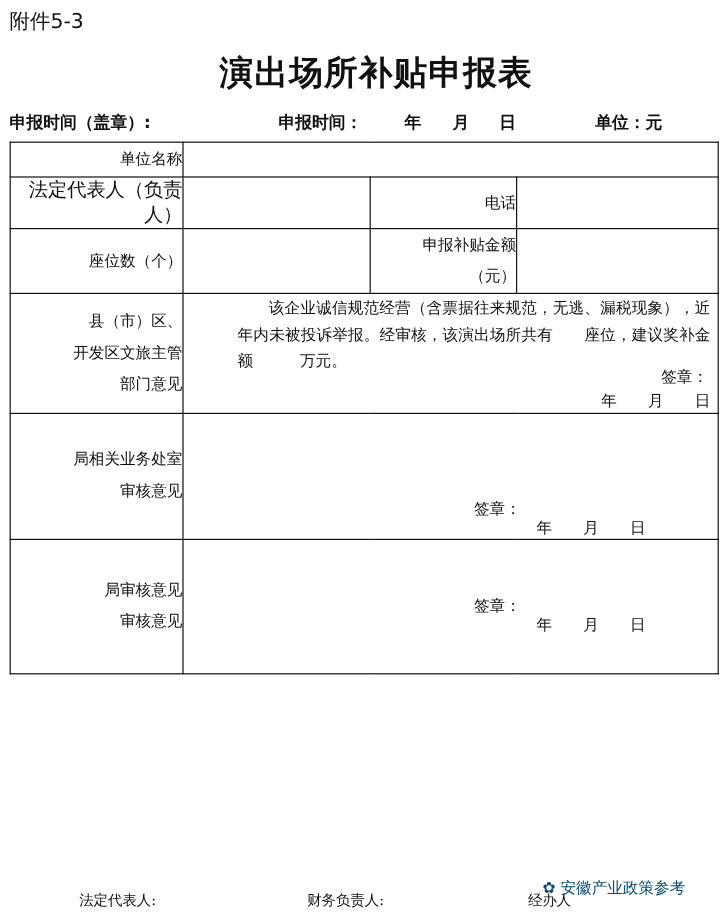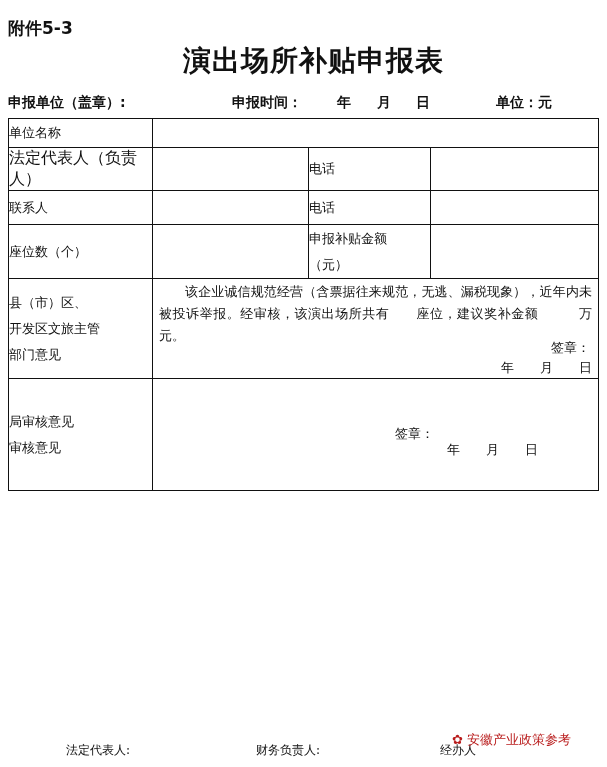--- a/index.html
+++ b/index.html
@@ -1,63 +1,57 @@
 <!DOCTYPE html>
 <html><head>
 <meta charset="utf-8">
 <style>
   html, body { margin:0; padding:0; background:#fff; }
   body { width:607px; height:767px; position:relative; overflow:hidden; color:#111;
          font-family:"DejaVu Serif", serif; }
   .abs { position:absolute; }
-  .attach { left:8px; top:17px; font-family:"DejaVu Sans", sans-serif; font-size:17px;font-weight:bold; }
+  .attach { left:8px; top:6px; font-family:"DejaVu Sans", sans-serif; font-size:17px; }
   .title { left:0; width:607px; top:42px; text-align:center; font-size:28px; font-weight:bold; letter-spacing:1px;margin-left:10px; }
   .hdr { top:94px; font-family:"DejaVu Sans", sans-serif; font-size:14px; font-weight:bold; }
   table { position:absolute; left:8px; top:118px; width:590px; border-collapse:collapse; table-layout:fixed; }
-  td { border:1.5px solid #111; font-size:13px; text-align:left; vertical-align:middle; padding:0; }
+  td { border:1.5px solid #111; font-size:13px; text-align:right; vertical-align:middle; padding:0; }
   .lbl { line-height:26px; }
-  .opinion { position:relative; text-align:left; vertical-align:top; }
+  .opinion { position:relative; text-align:left; vertical-align:top;padding-left:39px; }
   .para { padding:2px 6px 0 6px; line-height:22px; font-size:13px; text-indent:2em; text-align:justify; }
   .sig { position:absolute; font-size:13px; }
   .footer { top:742px; font-size:12px; }
-  .wm { left:452px; top:731px; font-size:13px; color:#b91c1c; font-family:"DejaVu Sans", sans-serif; }
+  .wm { left:452px; top:731px; font-size:13px; color:#0c4a6e; font-family:"DejaVu Sans", sans-serif; }
 </style>
 </head>
 <body>
 
 <div class="abs attach">附件5-3</div>
 <div class="abs title">演出场所补贴申报表</div>
 
-<div class="abs hdr" style="left:8px">申报单位（盖章）:</div>
+<div class="abs hdr" style="left:8px">申报时间（盖章）:</div>
 <div class="abs hdr" style="left:232px">申报时间：</div>
 <div class="abs hdr" style="left:337px">年</div>
 <div class="abs hdr" style="left:377px">月</div>
 <div class="abs hdr" style="left:416px">日</div>
 <div class="abs hdr" style="left:496px">单位：元</div>
 
 <table>
   <colgroup>
       <col style="width:144px">
       <col style="width:156px">
       <col style="width:122px">
       <col style="width:168px">
     </colgroup>
   <tbody>
       <tr style="height:29px">
     <td>单位名称</td>
     <td colspan="3"></td>
   </tr>
   <tr style="height:35px">
     <td style="font-size:16px">法定代表人（负责人）</td>
-    <td></td>
-    <td>电话</td>
-    <td></td>
-  </tr>
-  <tr style="height:34px">
-    <td>联系人</td>
     <td></td>
     <td>电话</td>
     <td></td>
   </tr>
   <tr style="height:54px">
     <td>座位数（个）</td>
     <td></td>
     <td class="lbl">
       <div>申报补贴金额</div>
       <div>（元）</div>
@@ -69,20 +63,30 @@
       <div>县（市）区、</div>
       <div>开发区文旅主管</div>
       <div>部门意见</div>
     </td>
     <td colspan="3" class="opinion">
       <div class="para">该企业诚信规范经营（含票据往来规范，无逃、漏税现象），近年内未被投诉举报。经审核，该演出场所共有　　座位，建议奖补金额　　　万元。</div>
       <div class="sig" style="right:8px; top:60px">签章：</div>
       <div class="sig" style="right:6px; top:80px">年　　月　　日</div>
     </td>
   </tr>
+  <tr style="height:105px">
+    <td class="lbl">
+      <div>局相关业务处室</div>
+      <div>审核意见</div>
+    </td>
+    <td colspan="3" class="opinion">
+      <div class="sig" style="left:242px; top:70px">签章：</div>
+      <div class="sig" style="left:294px; top:86px">年　　月　　日</div>
+    </td>
+  </tr>
   <tr style="height:112px">
     <td class="lbl">
       <div>局审核意见</div>
       <div>审核意见</div>
     </td>
     <td colspan="3" class="opinion">
       <div class="sig" style="left:242px; top:46px">签章：</div>
       <div class="sig" style="left:294px; top:62px">年　　月　　日</div>
     </td>
   </tr>

